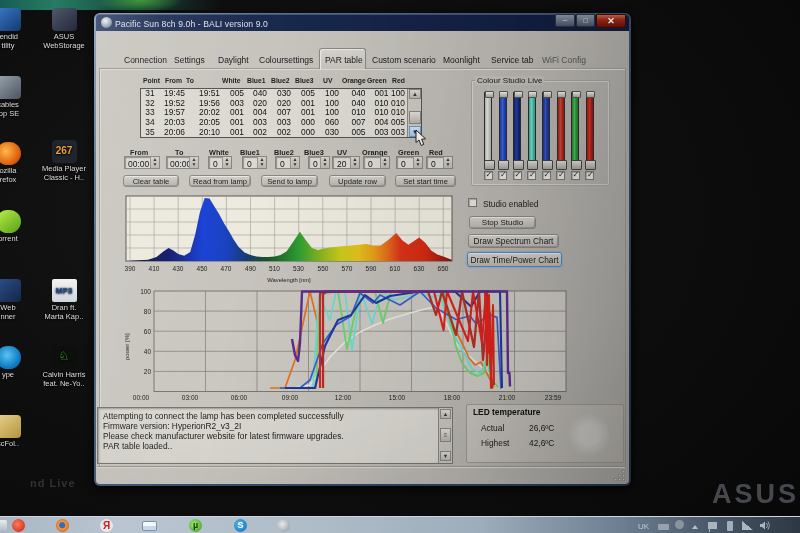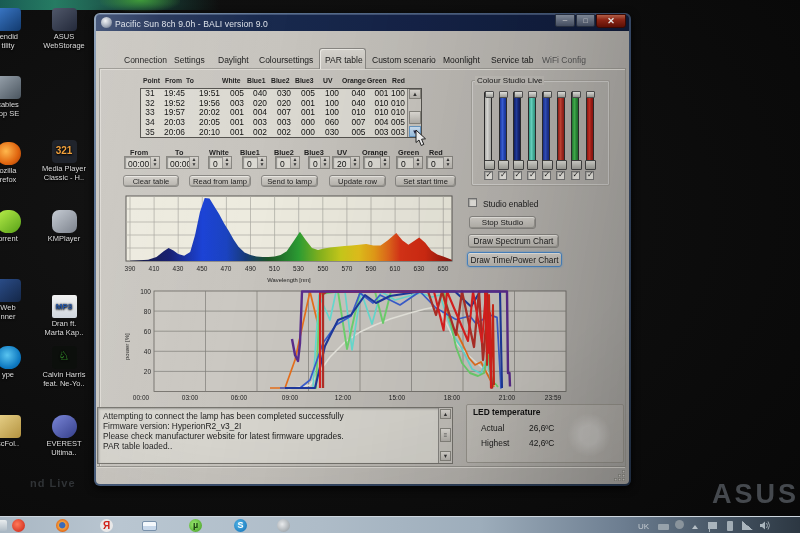--- a/index.html
+++ b/index.html
@@ -65,25 +65,23 @@
 
   <div class="dicon c1" style="top:8px;"><span class="ig" style="background:linear-gradient(140deg,#3b79c9,#123a6e);"></span>lendid<br>tility</div>
   <div class="dicon c1" style="top:76px;"><span class="ig" style="background:linear-gradient(140deg,#9aa4ae,#4a555f);"></span>cables<br>top SE</div>
   <div class="dicon c1" style="top:142px;"><span class="ig" style="background:radial-gradient(circle at 40% 40%,#ffb84d,#e0650f 60%,#97390a);border-radius:12px;"></span>ozilla<br>refox</div>
   <div class="dicon c1" style="top:210px;"><span class="ig" style="background:linear-gradient(140deg,#baf04a,#57a018);border-radius:12px;"></span>orrent</div>
   <div class="dicon c1" style="top:279px;"><span class="ig" style="background:linear-gradient(140deg,#2c4f8c,#142748);"></span>Web<br>nner</div>
   <div class="dicon c1" style="top:346px;"><span class="ig" style="background:radial-gradient(circle at 45% 40%,#59c4f0,#0d78c0 65%,#085a94);border-radius:12px;"></span>ype</div>
   <div class="dicon c1" style="top:415px;"><span class="ig" style="background:linear-gradient(140deg,#e8d28a,#b49340);"></span>scFol..</div>
 
   <div class="dicon" style="left:35px;top:8px;"><span class="ig" style="background:linear-gradient(140deg,#50586a,#23293a);"></span>ASUS<br>WebStorage</div>
-  <div class="dicon" style="left:35px;top:140px;"><span class="ig" style="background:#20242c;color:#f0a03c;font-size:10px;line-height:22px;font-weight:bold;">321</span>Media Player<br>Classic - H..</div>
-  <div class="dicon" style="left:35px;top:210px;"><span class="ig" style="background:linear-gradient(140deg,#c6ccd4,#7c828c);border-radius:7px;"></span>KMPlayer</div>
-  <div class="dicon" style="left:35px;top:279px;margin-top:16px;"><span class="ig" style="background:linear-gradient(180deg,#f2f2f2,#cfd6de);color:#2456a8;font-size:8px;line-height:23px;font-weight:bold;border-radius:2px;">MP3</span>Dran ft.<br>Marta Kap..</div>
+  <div class="dicon" style="left:35px;top:140px;"><span class="ig" style="background:#20242c;color:#f0a03c;font-size:10px;line-height:22px;font-weight:bold;">267</span>Media Player<br>Classic - H..</div>
+  <div class="dicon" style="left:35px;top:279px;"><span class="ig" style="background:linear-gradient(180deg,#f2f2f2,#cfd6de);color:#2456a8;font-size:8px;line-height:23px;font-weight:bold;border-radius:2px;">MP3</span>Dran ft.<br>Marta Kap..</div>
   <div class="dicon" style="left:35px;top:346px;"><span class="ig" style="background:#0c0f0c;color:#4ad23c;font-size:12px;line-height:21px;">♘</span>Calvin Harris<br>feat. Ne-Yo..</div>
-  <div class="dicon" style="left:35px;top:415px;"><span class="ig" style="background:linear-gradient(140deg,#7a86d8,#353f8a);border-radius:12px;"></span>EVEREST<br>Ultima..</div>
   <div class="abs" style="left:30px;top:477px;color:#303336;font-size:11px;font-weight:bold;letter-spacing:1px;">nd Live</div>
   <div class="abs" id="wtext" style="left:712px;top:479px;font-size:27px;letter-spacing:3px;color:#45494e;">ASUS</div>
 
   <div class="abs" id="win">
     <div class="abs" id="tbar">
       <span class="abs" style="left:5px;top:3px;width:11px;height:11px;border-radius:6px;background:radial-gradient(circle at 40% 35%,#f2f4f6,#9aa4b4 60%,#39445c);"></span>
       <span class="ttl">Pacific Sun 8ch 9.0h - BALI version 9.0</span>
       <span class="abs" style="left:459px;top:0;width:20px;height:13px;background:linear-gradient(180deg,#8a94a4,#4a5468);border:1px solid #2a3344;border-radius:0 0 2px 2px;color:#e8e8e8;font-size:8px;line-height:9px;text-align:center;">–</span>
       <span class="abs" style="left:480px;top:0;width:19px;height:13px;background:linear-gradient(180deg,#8a94a4,#4a5468);border:1px solid #2a3344;border-radius:0 0 2px 2px;color:#e8e8e8;font-size:7px;line-height:11px;text-align:center;">□</span>
       <span class="abs" style="left:500px;top:0;width:30px;height:14px;background:linear-gradient(180deg,#c86a50 0%,#9c2a18 40%,#6a1206 100%);border:1px solid #400c05;border-radius:0 0 3px 3px;color:#fff;font-size:9px;line-height:13px;text-align:center;font-weight:bold;">✕</span>

